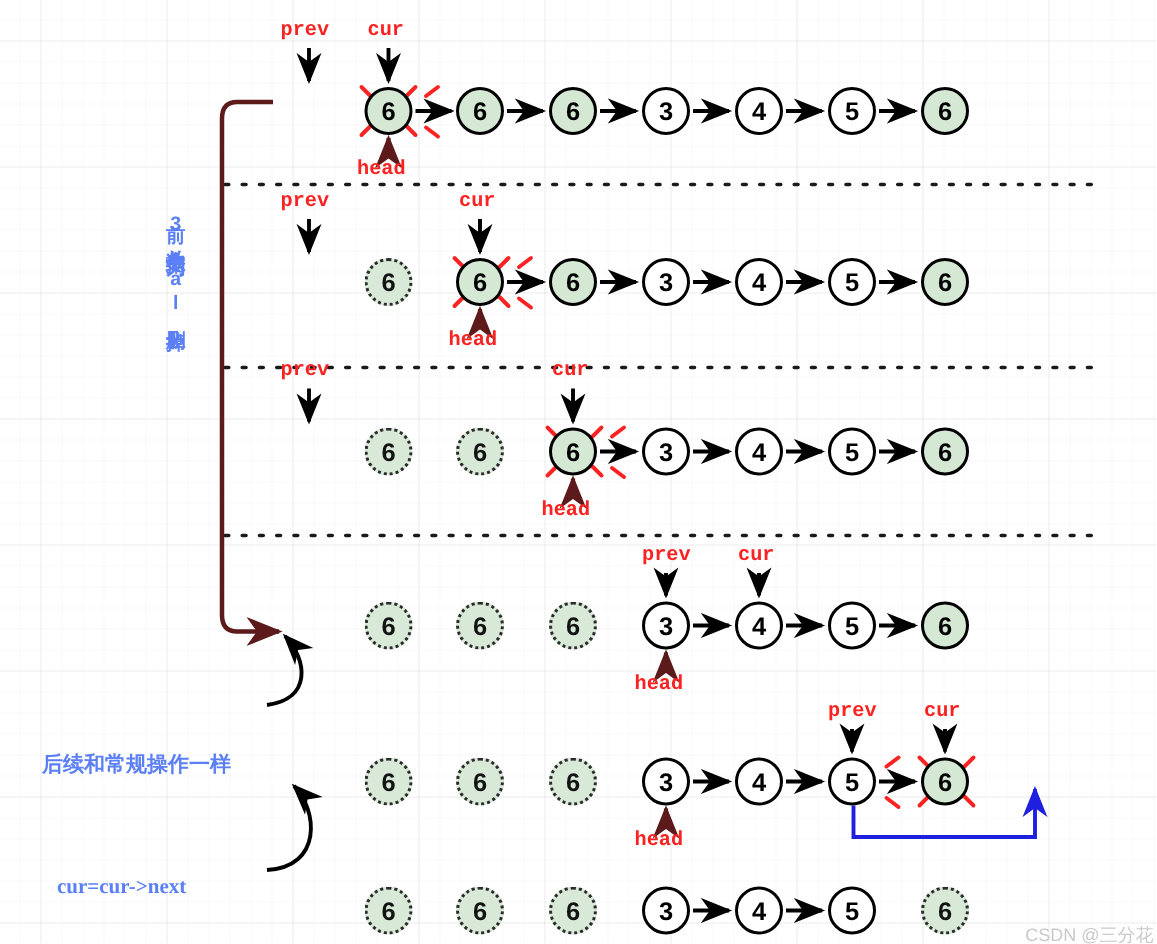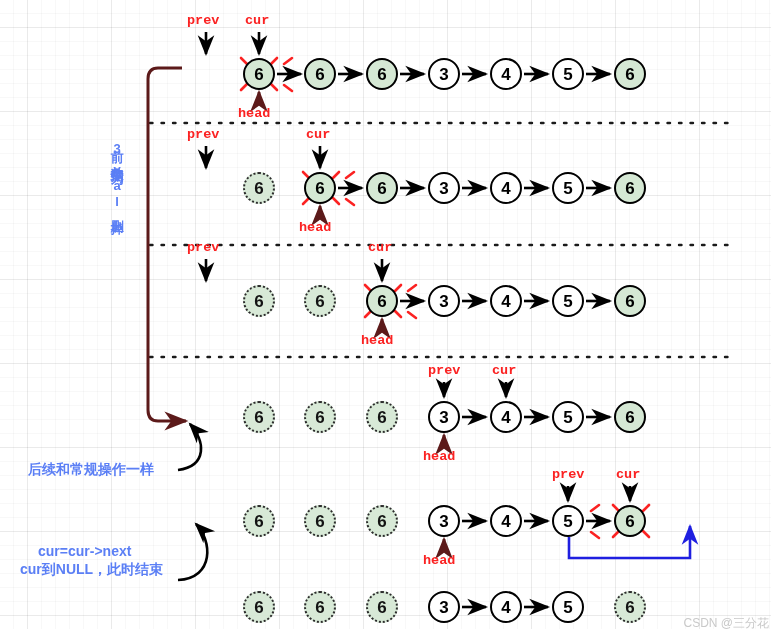--- a/index.html
+++ b/index.html
@@ -55,20 +55,21 @@
     line-height:1;
   }
   .note{
     position:absolute;
     color:#5b7ff5;
     font-weight:bold;
     font-size:14px;
     font-family:"Liberation Sans", sans-serif;
     white-space:nowrap;
     line-height:1.25;
+    margin-top:40px;
   }
   .vnote{
     position:absolute;
     color:#5b7ff5;
     font-weight:bold;
     font-size:13px;
     font-family:"Liberation Sans", sans-serif;
     writing-mode:vertical-rl;
     text-orientation:upright;
     letter-spacing:1px;
@@ -364,17 +365,16 @@
       <span>5</span>
     </div>
   <div class="node ghost" style="left:614px;top:591px;">
       <span>6</span>
     </div>
 
   <div class="vnote" style="left:110px;top:140px;">前3个数据均为val删掉</div>
 
   <div class="note" style="left:28px;top:461px;">后续和常规操作一样</div>
 
-  <div class="note" style="left:38px;top:543px;">cur=cur-&gt;next</div>
-  <div class="note" style="left:20px;top:561px;">cur到NULL，此时结束</div>
+  <div class="note" style="left:38px;top:543px;font-family:Liberation Serif, serif;">cur=cur-&gt;next</div>
 
   <div class="wm">CSDN @三分花</div>
 </div>
 
 </body></html>

